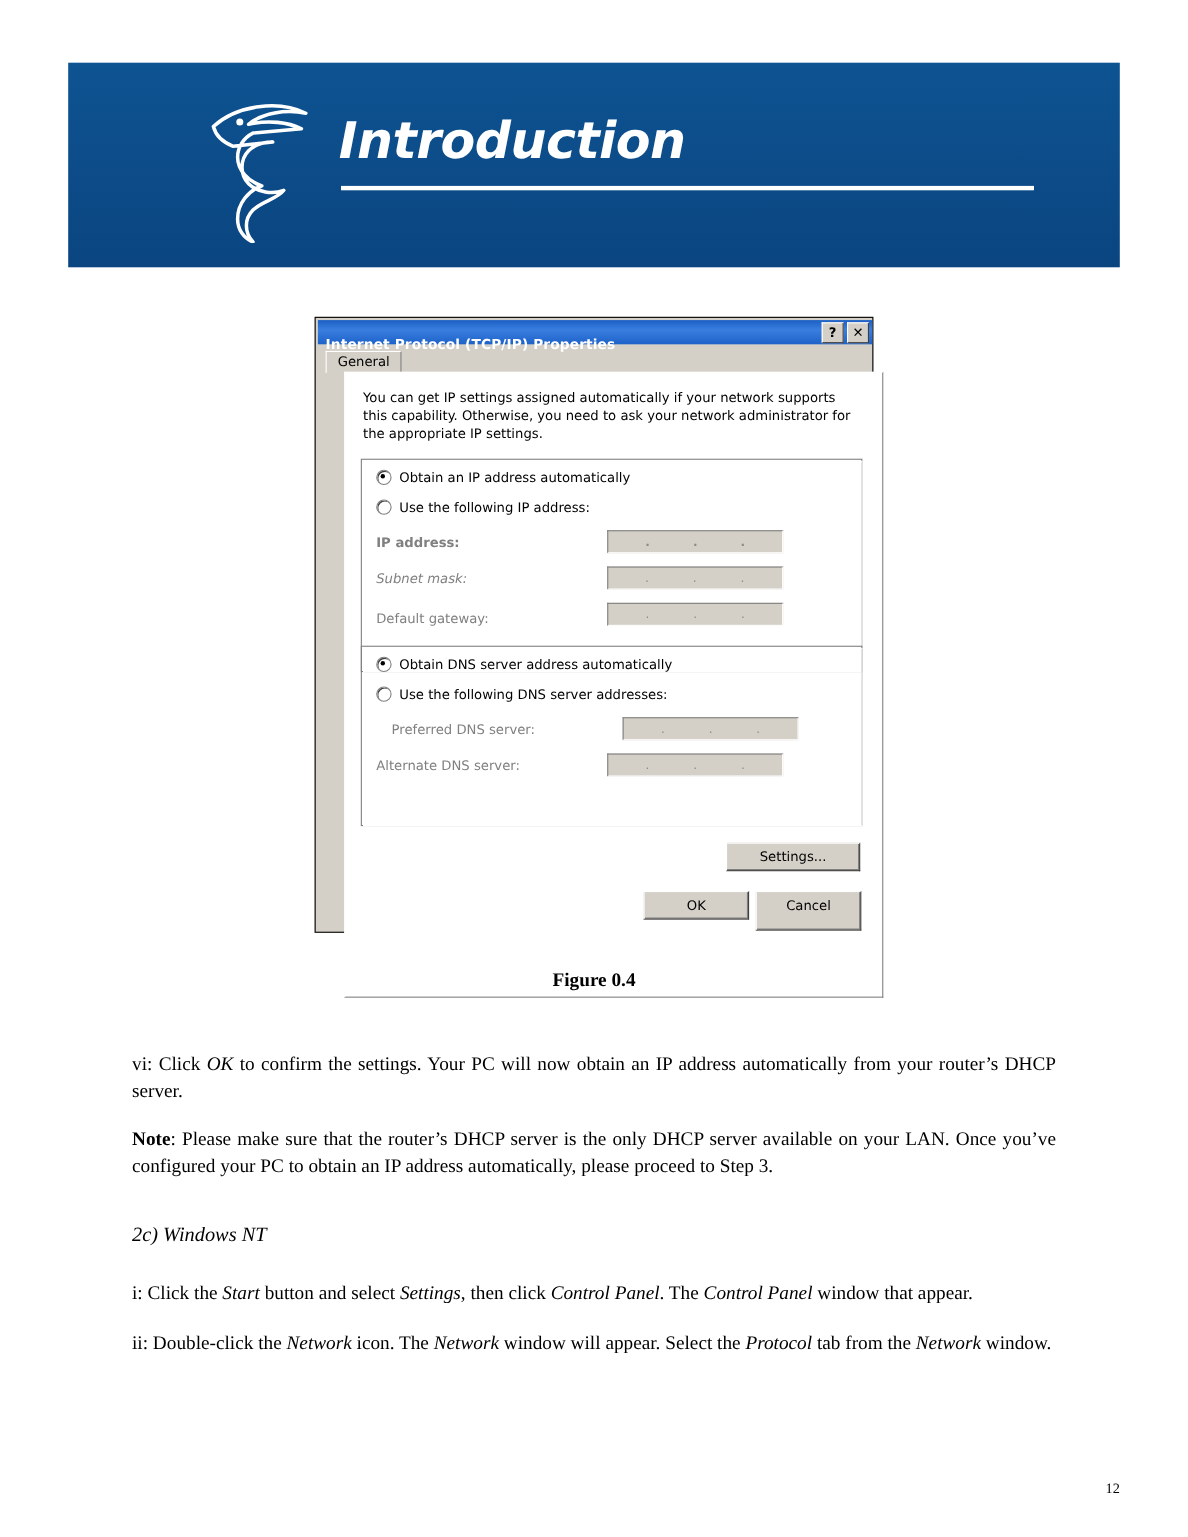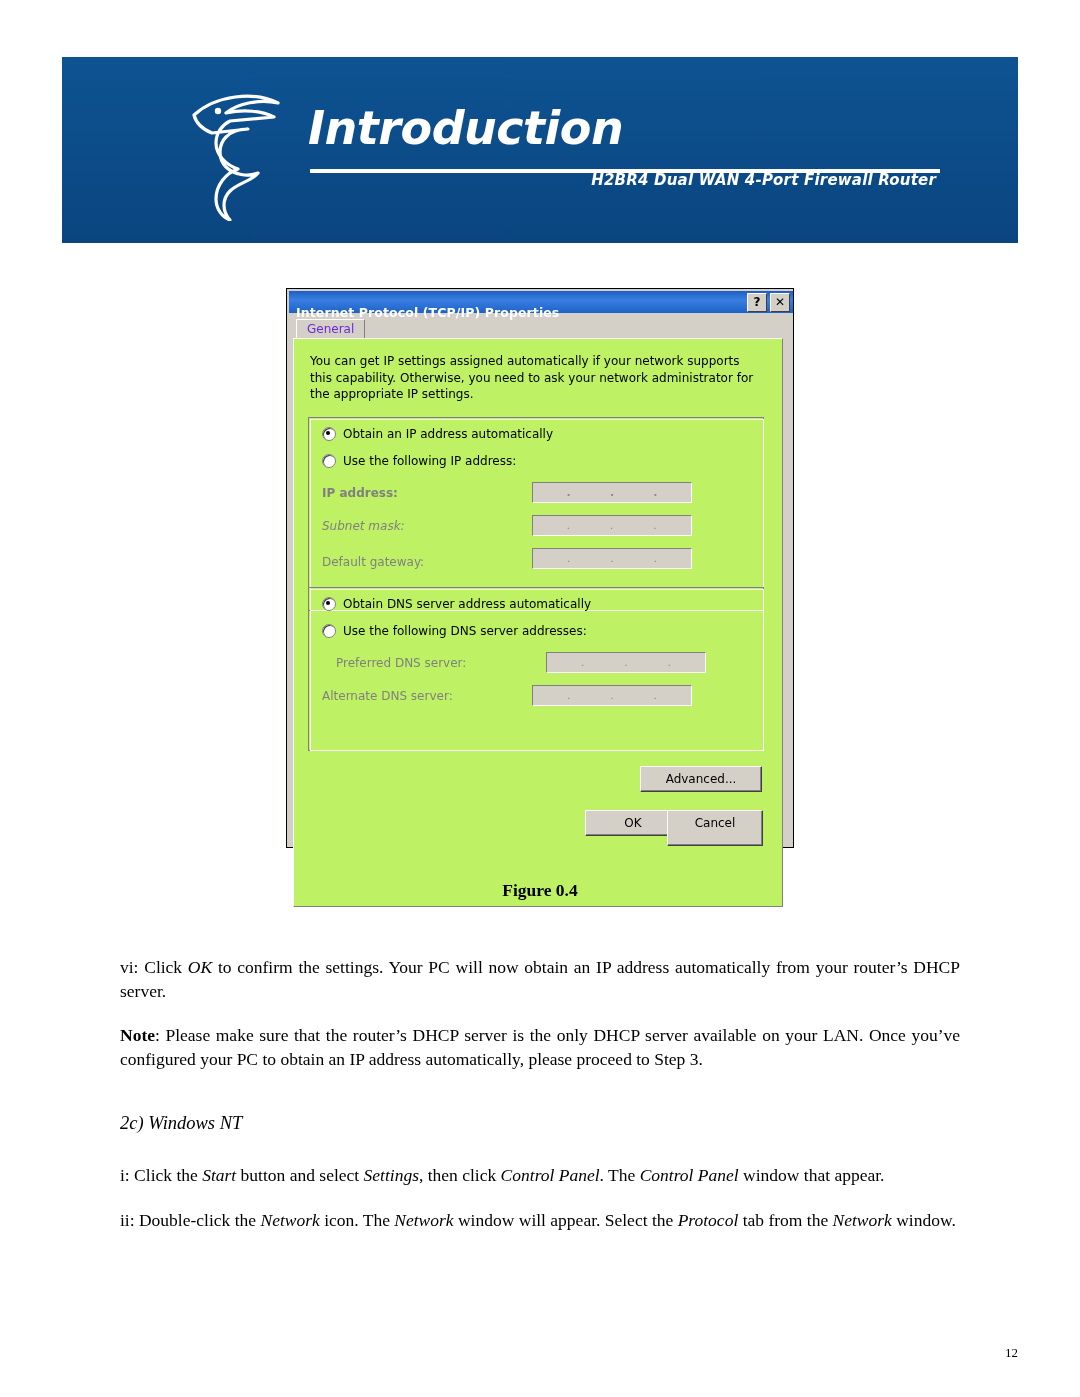--- a/index.html
+++ b/index.html
@@ -123,29 +123,29 @@
   }
   .tab {
     position: absolute;
     left: 0; top: 0;
     padding: 2px 10px 3px 10px;
     background: #d4d0c8;
     border: 1px solid #fff;
     border-right-color: #808080;
     border-bottom: none;
     font-size: 12px;
-    color: #6d28d9;
+    color: #000000;
   }
   .tabpage {
     position: absolute;
-    left: 6px;
+    left: 26px;
     top: 49px;
     width: 490px;
     height: 569px;
-    background: #bef264;
+    background: #ffffff;
     border: 1px solid #fff;
     border-right-color: #808080;
     border-bottom-color: #808080;
     box-sizing: border-box;
   }
   .desc {
     position: absolute;
     left: 16px;
     top: 14px;
     width: 450px;
@@ -274,21 +274,20 @@
 </head>
 <body>
 
 <div class="banner">
   <svg class="banner-eagle" viewBox="0 0 130 140">
     <path d="M12 34 C34 14, 72 10, 96 22 C78 18, 56 22, 44 32 C62 28, 80 30, 92 36 L48 40 C40 44, 34 52, 34 62 C34 74, 44 84, 56 88 C44 92, 34 104, 34 118 C34 128, 40 136, 48 139 C40 130, 40 118, 48 110 C56 102, 70 100, 76 92 C66 96, 52 94, 44 86 C36 78, 36 64, 44 56 C50 50, 58 48, 66 48 L30 52 C20 48, 14 42, 12 34 Z" fill="none" stroke="#ffffff" stroke-width="3.2" stroke-linejoin="round"></path>
     <circle cx="36" cy="30" r="3.2" fill="#ffffff"></circle>
   </svg>
   <div class="banner-title">Introduction</div>
   <div class="banner-rule"></div>
-  <div class="banner-subtitle">H2BR4  Dual WAN 4-Port Firewall Router</div>
 </div>
 
 <div class="dialog">
 
   <div class="titlebar">
     <div class="titlebar-text">Internet Protocol (TCP/IP) Properties</div>
     <div class="titlebar-buttons">
       <div class="tb-btn">?</div>
       <div class="tb-btn">✕</div>
     </div>
@@ -368,25 +367,25 @@
 
     <div class="field-row" style="left:28px; top:346px; width:430px;">
       <div class="field-label">Alternate DNS server:</div>
       <div class="ipbox">
         <span>.</span>
         <span>.</span>
         <span>.</span>
       </div>
     </div>
 
-    <div class="btn" style="left:346px; top:427px; width:122px; height:26px; line-height:24px;">Advanced...</div>
+    <div class="btn" style="left:346px; top:427px; width:122px; height:26px; line-height:24px;">Settings...</div>
   </div>
 
   <div class="btn" style="left:298px; top:521px; width:96px; height:26px; line-height:24px;">OK</div>
-  <div class="btn" style="left:380px; top:521px; width:96px; height:36px; line-height:24px;">Cancel</div>
+  <div class="btn" style="left:400px; top:521px; width:96px; height:36px; line-height:24px;">Cancel</div>
 </div>
 
 <div class="figcap">Figure 0.4</div>
 
 <div class="para" style="top:955px;">
   <span>vi: Click </span><i>OK</i><span> to confirm the settings.  Your PC will now obtain an IP address automatically from your router’s DHCP server.</span>
 </div>
 
 <div class="para" style="top:1023px;">
   <b>Note</b><span>: Please make sure that the router’s DHCP server is the only DHCP server available on your LAN.  Once you’ve configured your PC to obtain an IP address automatically, please proceed to Step 3.</span>

